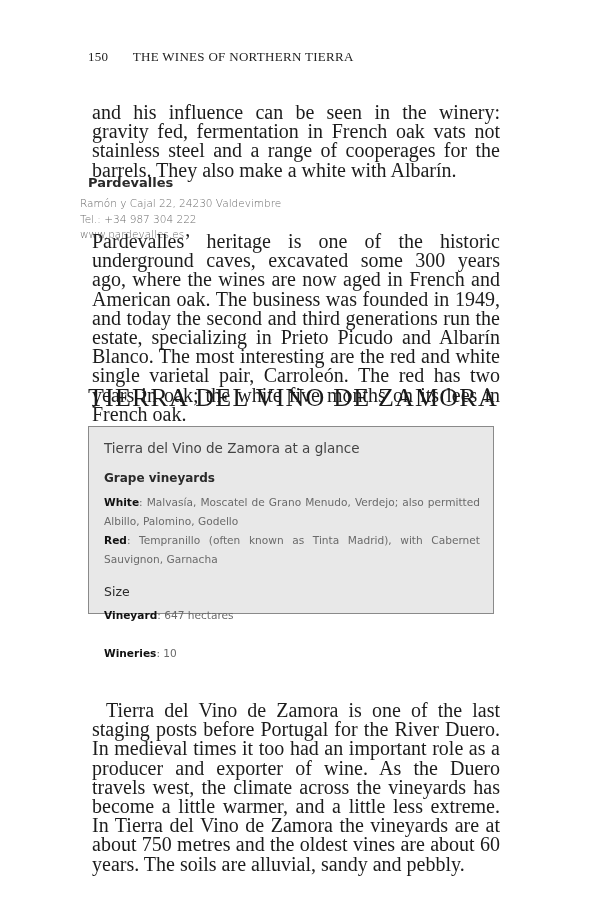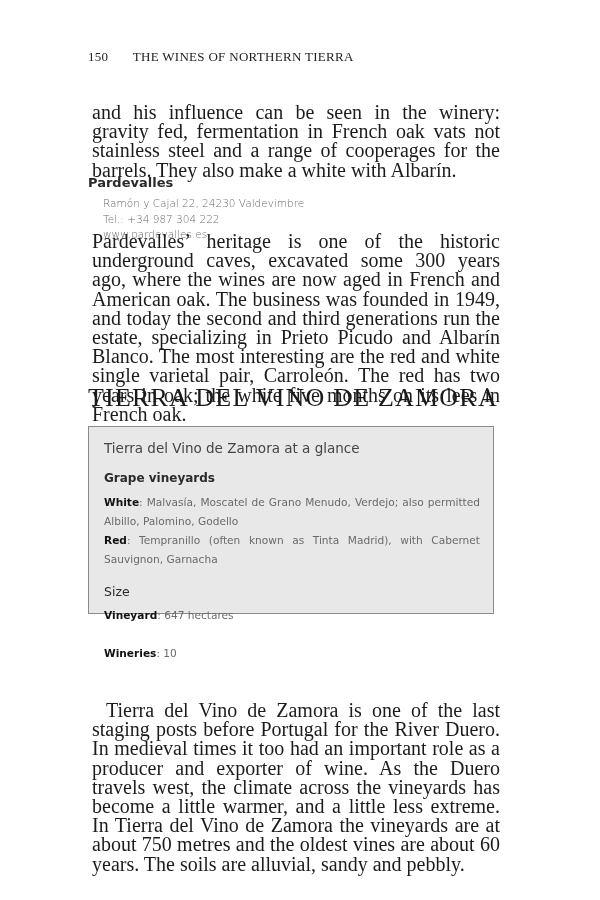--- a/index.html
+++ b/index.html
@@ -43,21 +43,21 @@
       position: absolute;
       left: 88px;
       top: 175px;
       font-family: "DejaVu Sans", "Liberation Sans", sans-serif;
       font-size: 13px;
       font-weight: bold;
       color: #2a2a2a;
     }
     .entry-contact {
       position: absolute;
-      left: 103px;
+      left: 80px;
       top: 196px;
       font-family: "DejaVu Sans", "Liberation Sans", sans-serif;
       font-size: 10.5px;
       line-height: 15.5px;
       color: #6a6a6a;
       font-weight: 300;
     }
     .entry-contact div { white-space: nowrap; }
     .p2 { top: 228px; }
     .section-title {

